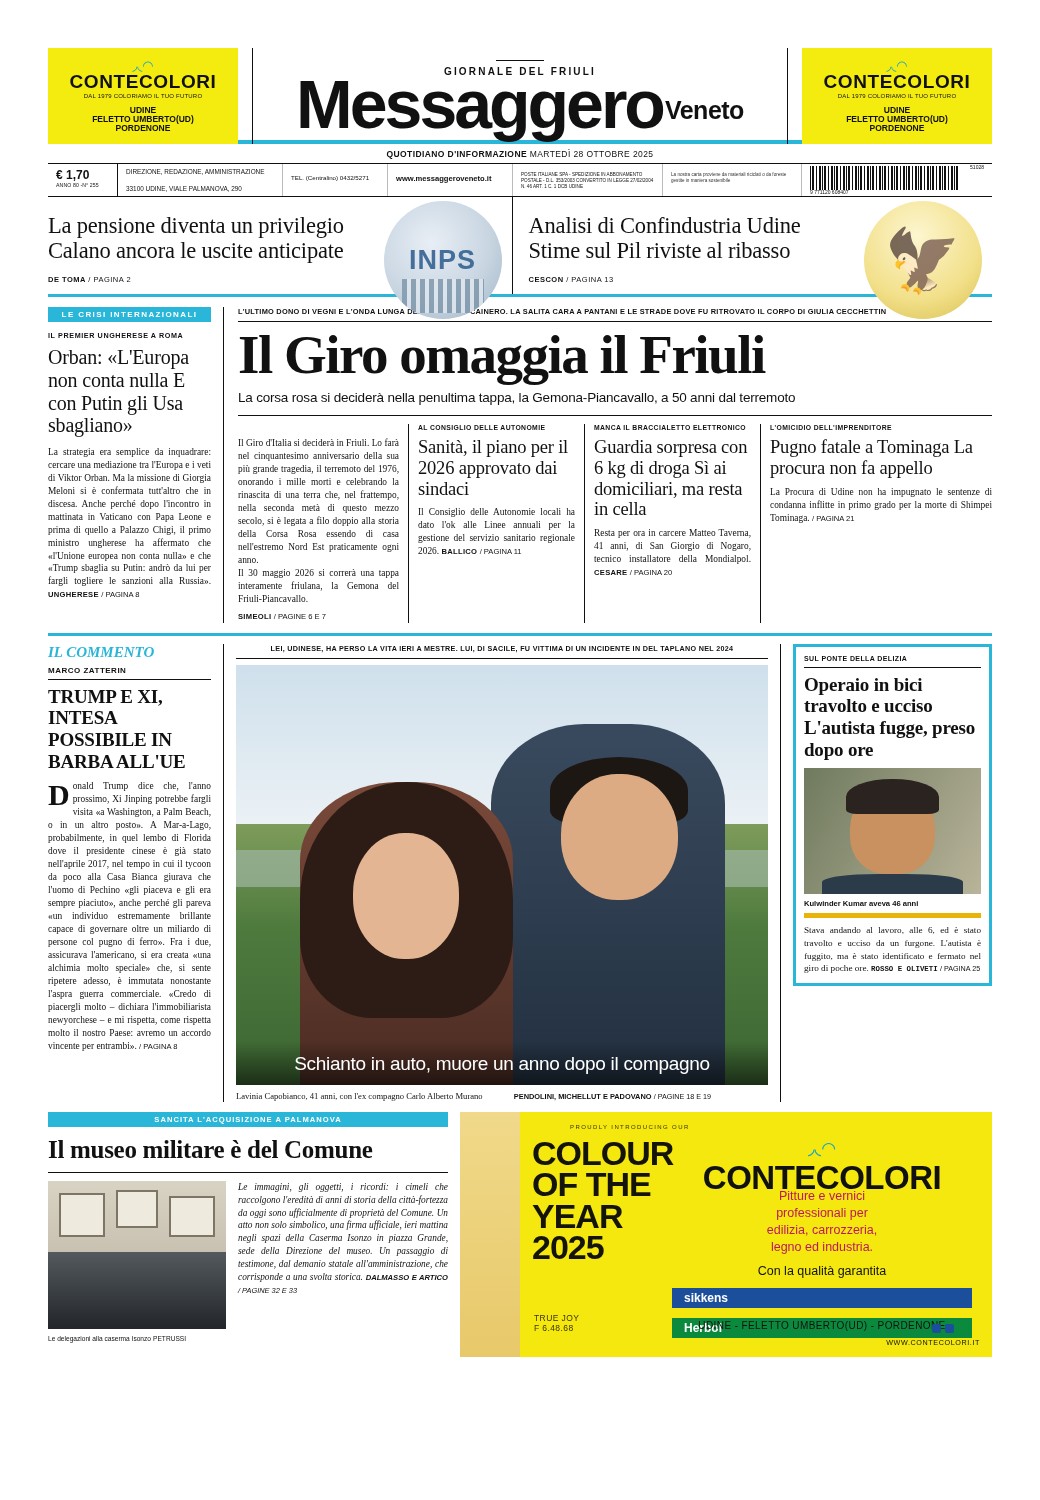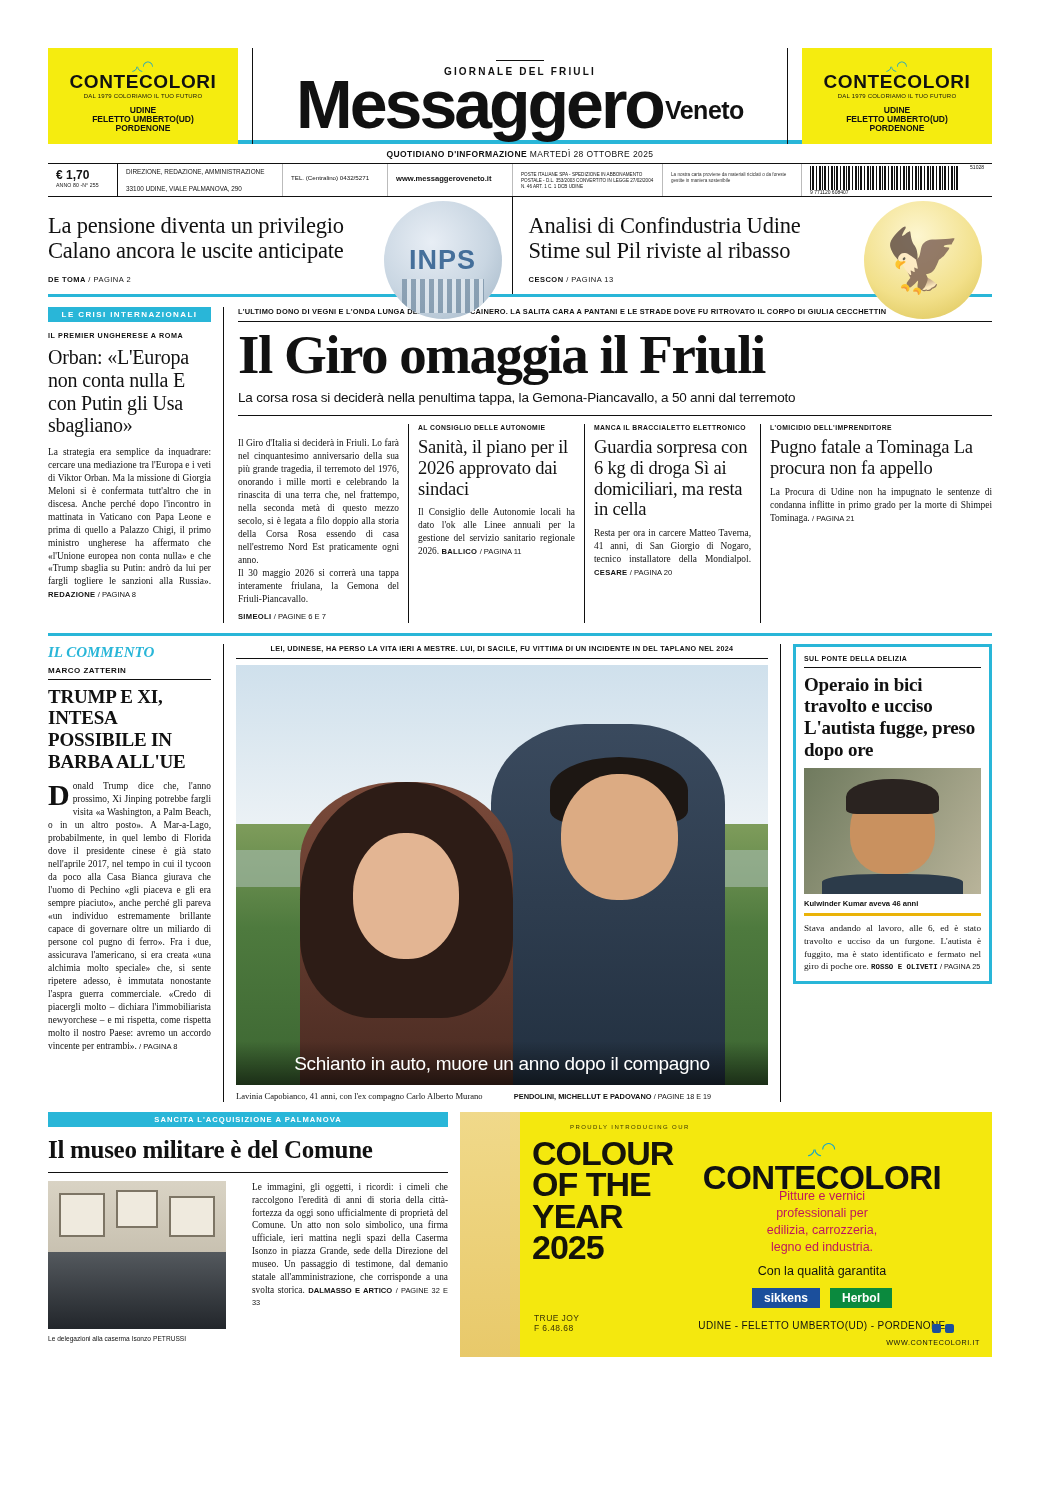--- a/index.html
+++ b/index.html
@@ -154,21 +154,21 @@
 
   .right-box { border:3px solid #29b6d8; padding:8px; }
   .rb-tag { font-family:"Liberation Sans", sans-serif; font-size:7px; font-weight:bold; letter-spacing:.4px;
     border-bottom:1px solid #111; padding-bottom:5px; margin-bottom:6px; }
   .rb-head { font-size:19px; line-height:1.14; margin:0 0 8px; letter-spacing:-.2px; }
   .rb-photo { width:100%; height:126px; background:#8d8f7e; position:relative; overflow:hidden; }
   .rb-bg { position:absolute; inset:0; background:linear-gradient(120deg,#6f7a5e,#b9b49a); }
   .rb-head-shape { position:absolute; left:26%; top:14%; width:48%; height:70%; background:#c9915f; border-radius:48% 48% 42% 42%; }
   .rb-hair { position:absolute; left:24%; top:8%; width:52%; height:28%; background:#2a2320; border-radius:50% 50% 12% 12%; }
   .rb-shirt { position:absolute; left:10%; bottom:0; width:80%; height:16%; background:#2c3b4a; border-radius:40% 40% 0 0; }
-  .rb-cap { font-family:"Liberation Sans", sans-serif; font-size:7.6px; font-weight:bold; margin-top:5px; border-bottom:3px solid #eab308; padding-bottom:5px; }
+  .rb-cap { font-family:"Liberation Sans", sans-serif; font-size:7.6px; font-weight:bold; margin-top:5px; border-bottom:5px solid #eab308; padding-bottom:5px; }
   .rb-body { font-size:9.2px; line-height:1.38; text-align:justify; margin-top:6px; }
   .rb-body b { font-family:Liberation Mono, monospace; font-size:7.4px; }
 
   
   .block3 { display:flex; margin-top:10px; }
   .b3-left { width:412px; padding-right:12px; }
   .b3-right { flex:1; }
   .b3-tag { background:#29b6d8; color:#fff; font-family:"Liberation Sans", sans-serif; font-size:7.6px;
     font-weight:bold; letter-spacing:1px; text-align:center; padding:3px 0; }
   .b3-head { font-size:25px; margin:9px 0 8px; letter-spacing:-.3px; border-bottom:1px solid #111; padding-bottom:8px; }
@@ -177,36 +177,36 @@
   .b3-photo-img { width:100%; height:148px; background:#cfc8b8; position:relative; overflow:hidden; }
   .b3p-wall { position:absolute; inset:0; background:linear-gradient(#d9d3c4,#b6ae9c); }
   .b3p-frame { position:absolute; background:#efeade; border:2px solid #8d8koe; }
   .b3p-f1 { left:6%; top:8%; width:26%; height:30%; border:2px solid #7d7565; }
   .b3p-f2 { left:38%; top:6%; width:24%; height:26%; border:2px solid #7d7565; }
   .b3p-f3 { left:68%; top:10%; width:26%; height:28%; border:2px solid #7d7565; }
   .b3p-people { position:absolute; left:0; right:0; bottom:0; height:52%;
     background:linear-gradient(#54595e,#22262b); }
   .b3-photo-cap { font-family:"Liberation Sans", sans-serif; font-size:7.4px; font-weight:bold; margin-top:5px; }
   .b3-photo-cap span { font-weight:normal; font-size:6.6px; }
-  .b3-text { flex:1; padding-left:26px; font-size:9.3px; line-height:1.38; text-align:justify; }
+  .b3-text { flex:1; padding-left:12px; font-size:9.3px; line-height:1.38; text-align:justify;font-style:italic; }
   .b3-text b { font-family:"Liberation Sans", sans-serif; font-size:7.6px; }
 
   
   .bigad { position:relative; width:100%; height:245px; background:#f4e80e; overflow:hidden;
     font-family:"Liberation Sans", sans-serif; }
   .bigad .proudly { position:absolute; left:110px; top:12px; font-size:6px; letter-spacing:1.4px; color:#3a3405; }
   .bigad .coy { position:absolute; left:72px; top:26px; font-size:34px; font-weight:bold; line-height:.92; color:#15140a; letter-spacing:-1px; }
   .bigad .truejoy { position:absolute; left:74px; bottom:24px; font-size:8.5px; color:#3a3405; letter-spacing:.4px; }
   .bigad .swatch { position:absolute; left:0; top:0; bottom:0; width:60px; background:linear-gradient(#f0d98a,#e8c96a); }
   .bigad .cc-brand { position:absolute; right:20px; top:26px; text-align:center; width:300px; }
   .bigad .cc-brand .sw { font-size:17px; color:#16a5c9; }
   .bigad .cc-brand .nm { font-size:33px; font-weight:bold; letter-spacing:-.5px; color:#111; }
   .bigad .cc-desc { position:absolute; right:20px; top:76px; width:300px; text-align:center; font-size:12.5px; line-height:1.35; color:#be185d; }
   .bigad .cc-qual { position:absolute; right:20px; top:152px; width:300px; text-align:center; font-size:12.5px; color:#111; }
-  .bigad .logos { position:absolute; right:20px; top:176px; width:300px; display:flex; justify-content:center; gap:10px; }
+  .bigad .logos { position:absolute; right:20px; top:176px; width:300px; display:flex; justify-content:center; gap:10px;flex-direction:column; }
   .bigad .logos .l1 { background:#1b4f9c; color:#fff; font-size:12px; font-weight:bold; padding:3px 12px; }
   .bigad .logos .l2 { background:#0b8a3e; color:#fff; font-size:12px; font-weight:bold; padding:3px 12px; }
   .bigad .cc-foot { position:absolute; right:20px; bottom:26px; width:300px; text-align:center; font-size:10px; letter-spacing:.4px; }
   .bigad .cc-site { position:absolute; right:12px; bottom:10px; width:300px; text-align:right; font-size:7.2px; letter-spacing:.6px; }
   .bigad .socials { position:absolute; right:38px; bottom:24px; display:flex; gap:4px; }
   .bigad .socials i { width:9px; height:9px; border-radius:2px; background:#1b4f9c; display:block; }
 </style>
 </head>
 <body>
 
@@ -293,21 +293,21 @@
     </div>
   </div>
 
   <div class="main">
     <div class="col-left">
       <div class="section-tag">LE CRISI INTERNAZIONALI</div>
       <div class="overkicker">IL PREMIER UNGHERESE A ROMA</div>
       <h3 class="left-head">Orban: «L'Europa non conta nulla E con Putin gli Usa sbagliano»</h3>
       <div class="body-text">
         <span>La strategia era semplice da inquadrare: cercare una mediazione tra l'Europa e i veti di Viktor Orban. Ma la missione di Giorgia Meloni si è confermata tutt'altro che in discesa. Anche perché dopo l'incontro in mattinata in Vaticano con Papa Leone e prima di quello a Palazzo Chigi, il primo ministro ungherese ha affermato che «l'Unione europea non conta nulla» e che «Trump sbaglia su Putin: andrò da lui per fargli togliere le sanzioni alla Russia».</span>
-        <b>REDAZIONE</b>
+        <b>UNGHERESE</b>
         <span class="pag">/ PAGINA 8</span>
       </div>
     </div>
 
     <div class="col-mid">
       <div class="lead-kicker">L'ULTIMO DONO DI VEGNI E L'ONDA LUNGA DEL LAVORO DI CAINERO. LA SALITA CARA A PANTANI E LE STRADE DOVE FU RITROVATO IL CORPO DI GIULIA CECCHETTIN</div>
       <h1 class="lead-title">Il Giro omaggia il Friuli</h1>
       <div class="lead-sub">La corsa rosa si deciderà nella penultima tappa, la Gemona-Piancavallo, a 50 anni dal terremoto</div>
       <div class="lead-cols">
         <div class="lc lc1">

